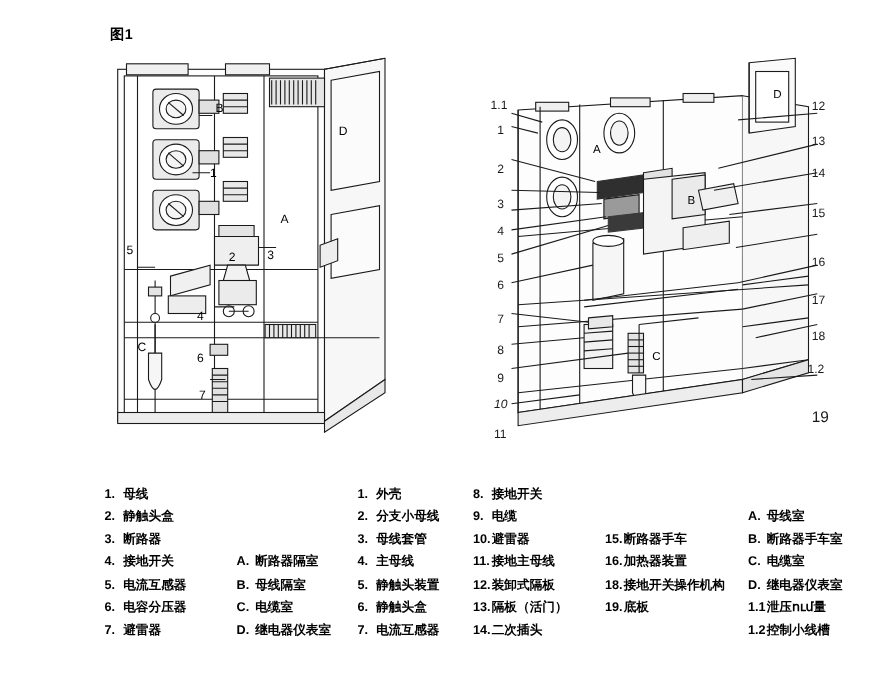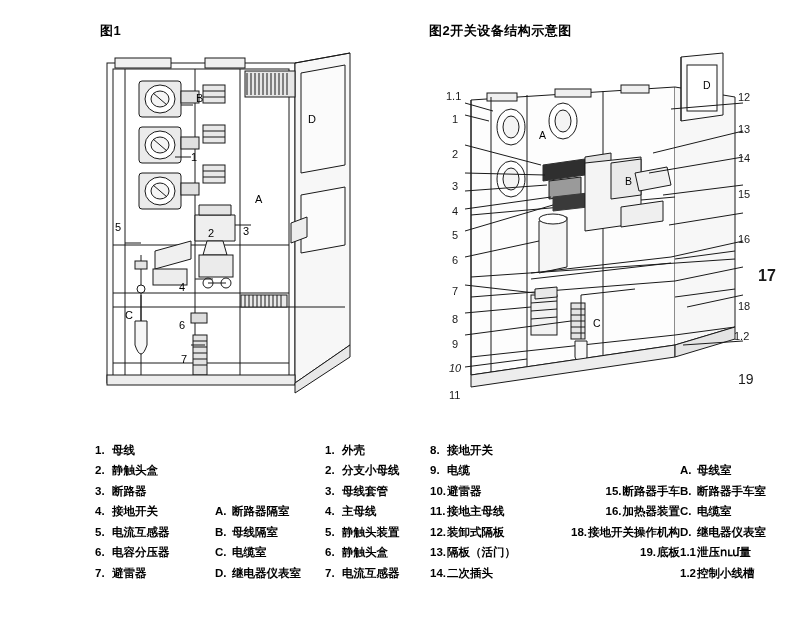--- a/index.html
+++ b/index.html
@@ -55,21 +55,21 @@
     align-items: flex-start;
   }
   .lcol {
     display: flex;
     flex-direction: column;
   }
   .lcol-1 { width: 120px; }
   .lcol-2 { width: 110px; }
   .lcol-3 { width: 105px; }
   .lcol-4 { width: 120px; }
-  .lcol-5 { width: 130px; align-items: flex-end; }
+  .lcol-5 { width: 130px; }
   .lcol-6 { width: 115px; }
   .litem {
     height: 20.5px;
     display: flex;
     align-items: center;
     white-space: nowrap;
     font-weight: bold;
     color: #000;
   }
   .litem.spacer { visibility: hidden; }
@@ -79,21 +79,20 @@
     text-align: left;
   }
   .litem .txt { display: inline-block; }
 </style>
 </head>
 <body>
 
 <div class="page">
 
   <div class="fig-title" id="fig1-title">图1</div>
-  <div class="fig-title" id="fig2-title">图2开关设备结构示意图</div>
 
   <div class="diagram-area" id="fig1-area">
     <svg width="300" height="355" viewBox="0 0 300 355" xmlns="http://www.w3.org/2000/svg">
       <g fill="none" stroke="#1a1a1a" stroke-width="1">
 
         <rect x="12" y="18" width="188" height="320" fill="#fdfdfd"></rect>
         <rect x="18" y="24" width="176" height="308" fill="#ffffff"></rect>
 
         <rect x="20" y="13" width="56" height="10" fill="#f0f0f0"></rect>
         <rect x="110" y="13" width="40" height="10" fill="#f0f0f0"></rect>
@@ -345,21 +344,21 @@
     <span style="position:absolute;left:409px;top:362px;font-size:11px;font-style:italic;">10</span>
     <span style="position:absolute;left:409px;top:389px;font-size:11px;">11</span>
   </div>
 
   <div>
     <span style="position:absolute;left:698px;top:91px;font-size:11px;">12</span>
     <span style="position:absolute;left:698px;top:123px;font-size:11px;">13</span>
     <span style="position:absolute;left:698px;top:152px;font-size:11px;">14</span>
     <span style="position:absolute;left:698px;top:188px;font-size:11px;">15</span>
     <span style="position:absolute;left:698px;top:233px;font-size:11px;">16</span>
-    <span style="position:absolute;left:718px;top:267px;font-size:16px;font-weight:bold;">17</span>
+    <span style="position:absolute;left:698px;top:267px;font-size:11px;">17</span>
     <span style="position:absolute;left:698px;top:300px;font-size:11px;">18</span>
     <span style="position:absolute;left:694px;top:330px;font-size:11px;">1.2</span>
     <span style="position:absolute;left:698px;top:371px;font-size:14px;">19</span>
   </div>
 
   <div class="legend">
     <div class="legend-cols">
 
       <div class="lcol lcol-1">
         <div class="litem">

